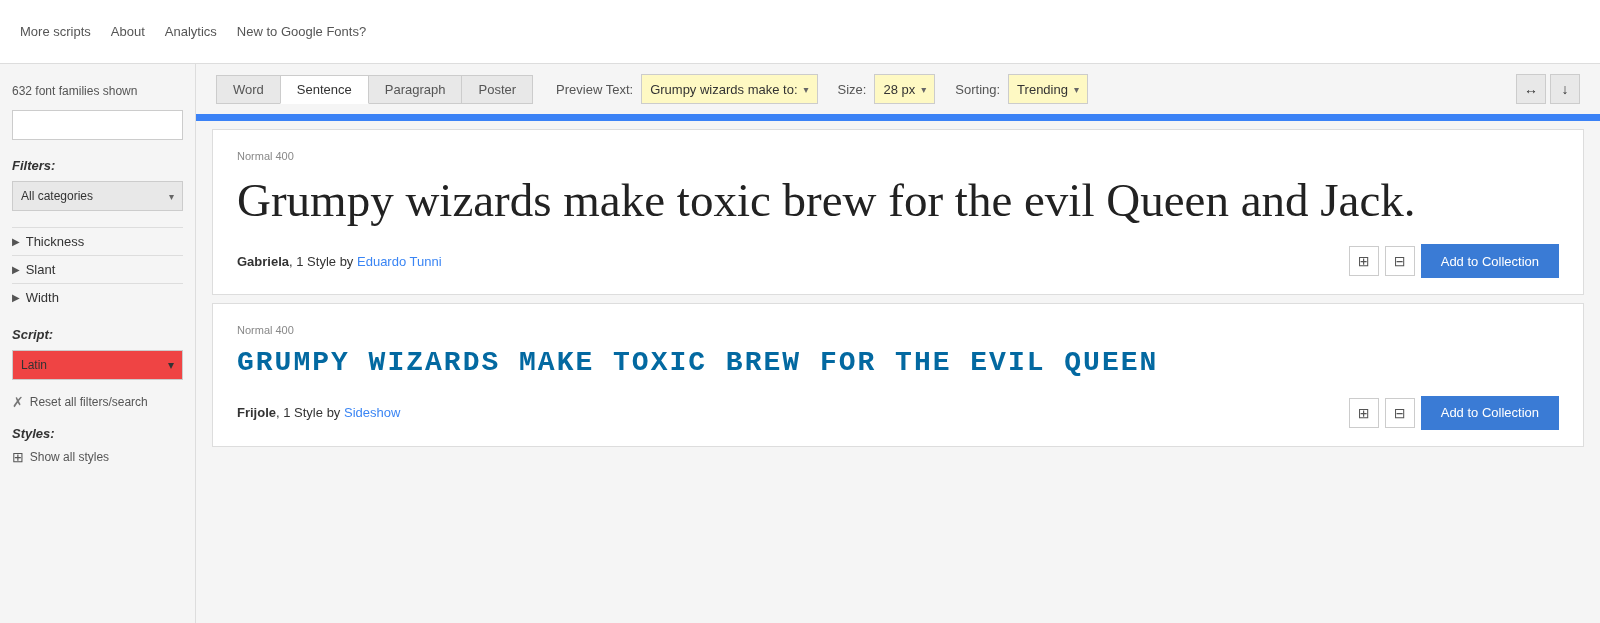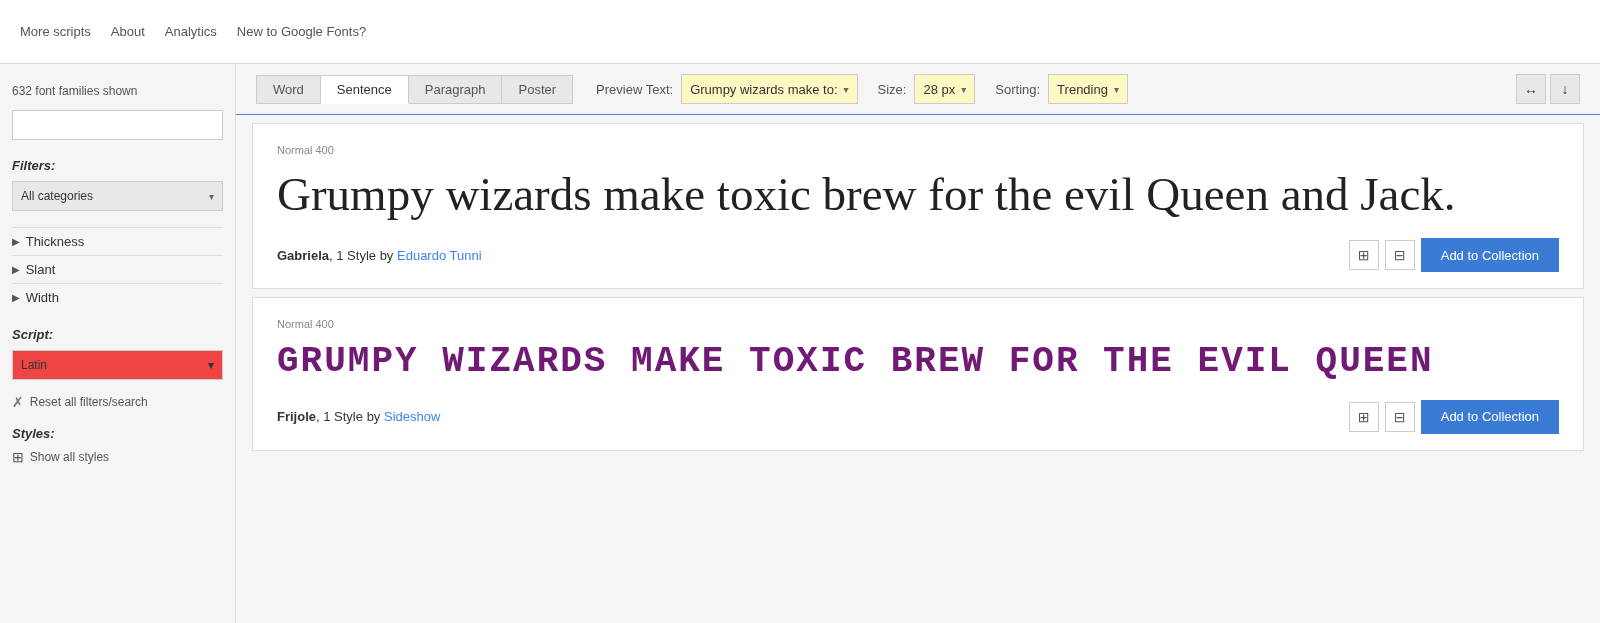--- a/index.html
+++ b/index.html
@@ -31,21 +31,21 @@
     #header-nav { display: flex; gap: 20px; align-items: center; }
     #header-nav a {
       color: #555; text-decoration: none; font-size: 13px; cursor: pointer;
     }
 
     
     #main-layout { display: flex; height: calc(100vh - 64px); }
 
     
     #sidebar {
-      width: 236px;
+      width: 196px;
       background: #f5f5f5;
       border-right: 1px solid #ddd;
       padding: 20px 12px;
       flex-shrink: 0;
     }
     .font-count { font-size: 12px; color: #555; margin-bottom: 12px; }
     .search-box {
       width: 100%;
       height: 30px;
       border: 1px solid #ccc;
@@ -123,21 +123,21 @@
       cursor: pointer;
     }
     .styles-icon { font-size: 14px; }
 
     
     #content { flex: 1; overflow-y: auto; }
 
     
     #toolbar {
       background: #f5f5f5;
-      border-bottom: 1px solid #3b82f6;
+      border-bottom: 7px solid #3b82f6;
       padding: 10px 20px;
       display: flex;
       align-items: center;
       gap: 0;
     }
     .tab-group { display: flex; gap: 0; margin-right: 24px; }
     .tab {
       padding: 6px 16px;
       border: 1px solid #ccc;
       background: #e8e8e8;
@@ -195,22 +195,22 @@
     }
     .font-preview-1 {
       font-family: Georgia, 'Times New Roman', serif;
       font-size: 47px;
       color: #222;
       margin-bottom: 16px;
       line-height: 1.2;
     }
     .font-preview-2 {
       font-family: 'Courier New', monospace;
-      font-size: 36px;
-      color: #701a75;
+      font-size: 28px;
+      color: #0369a1;
       font-weight: 900;
       text-transform: uppercase;
       letter-spacing: 2px;
       margin-bottom: 16px;
       line-height: 1.2;
     }
     .font-meta {
       display: flex;
       align-items: center;
       justify-content: space-between;

